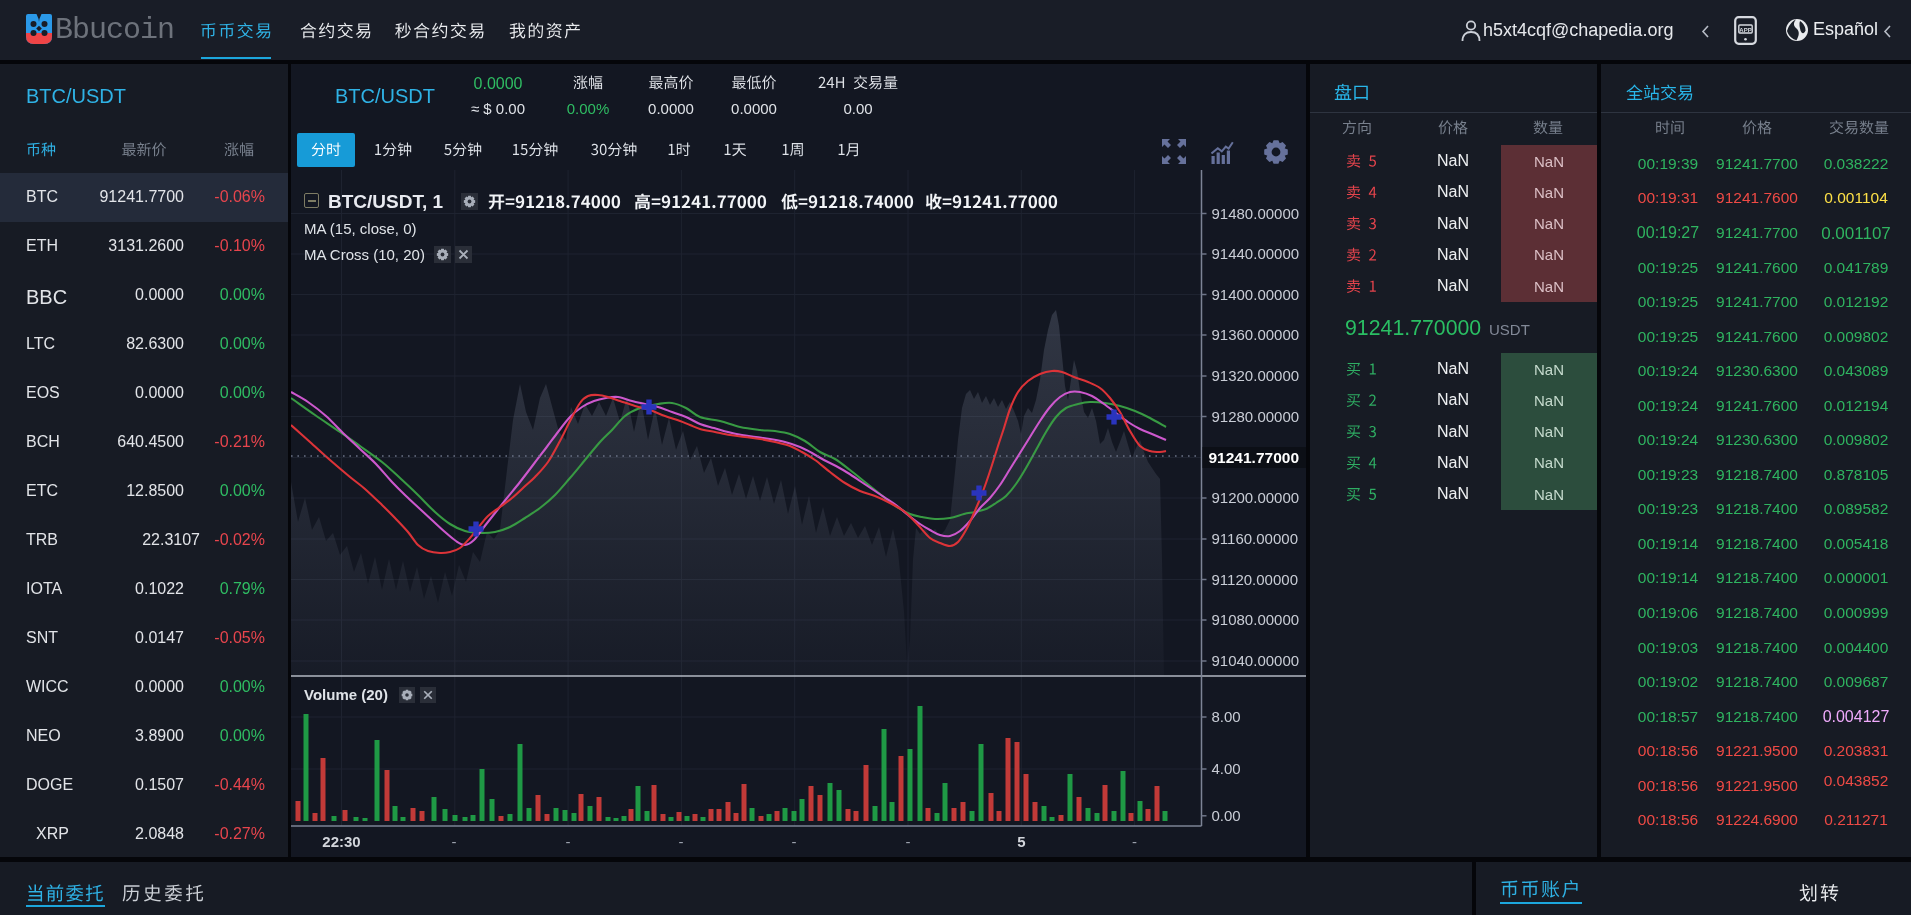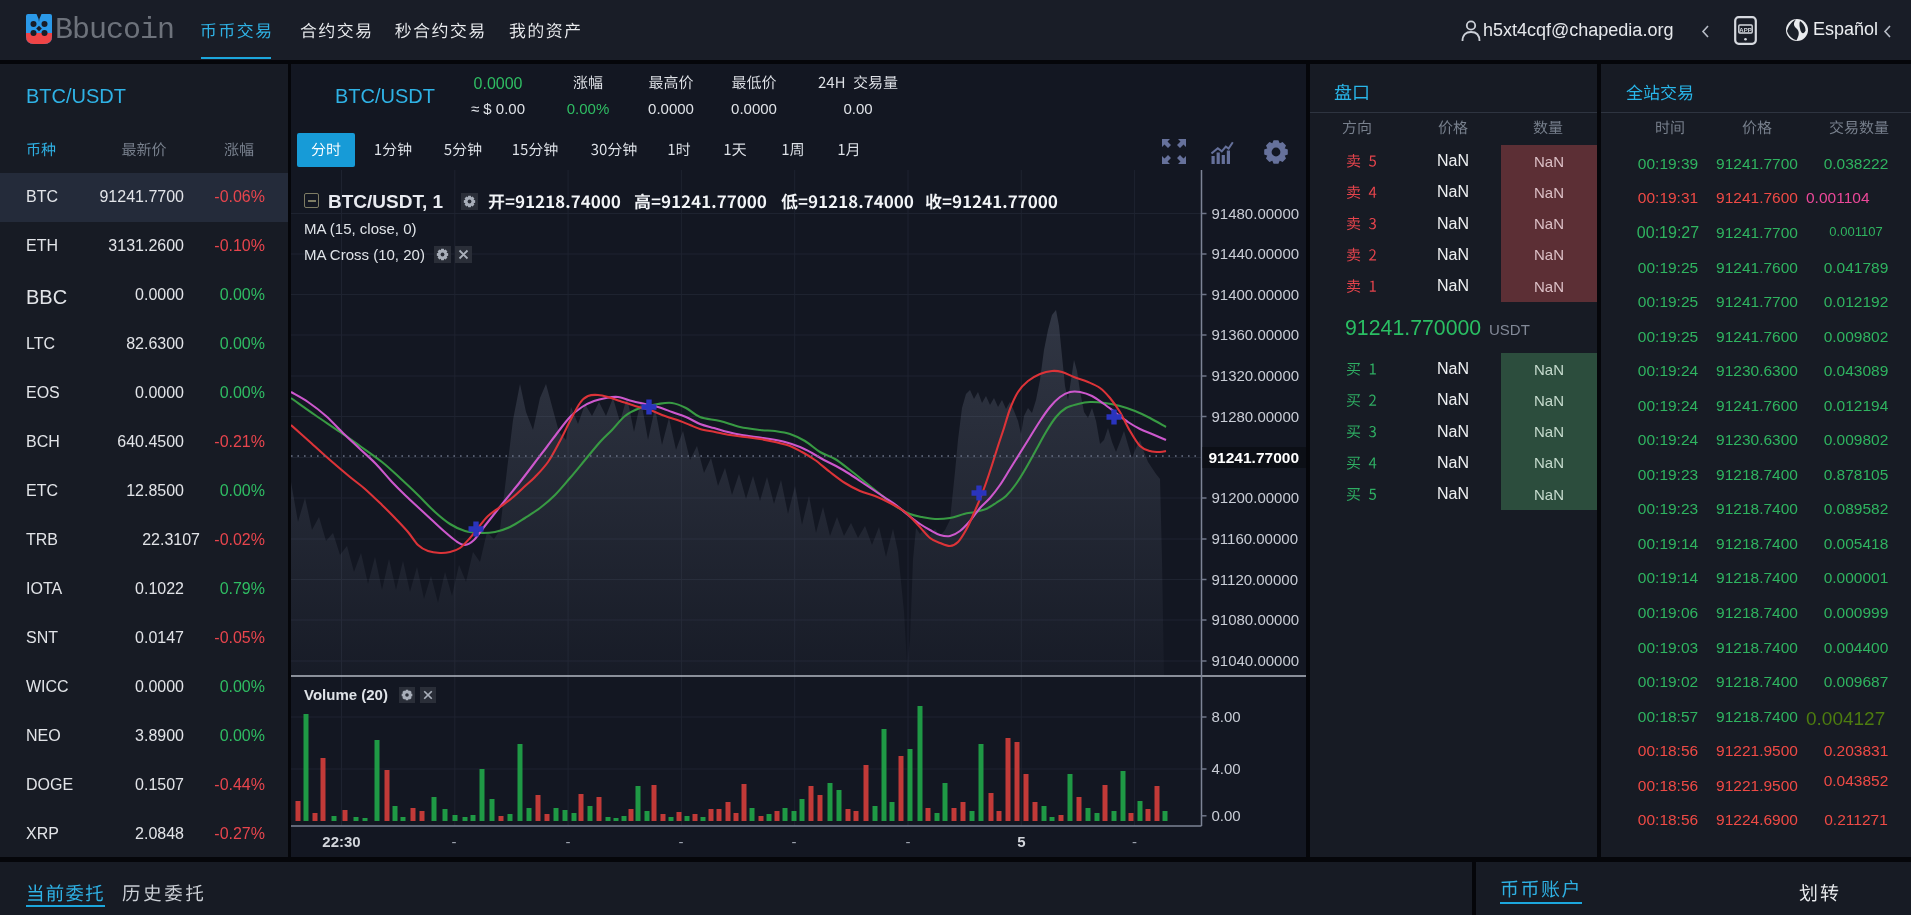--- a/index.html
+++ b/index.html
@@ -76,21 +76,21 @@
 <div class="a" style="left:185px;top:629.0px;width:80px;text-align:right;font-size:16px;color:#e8454d">-0.05%</div>
 <div class="a" style="left:26px;top:678.0px;font-size:16px;color:#e2e4e8">WICC</div>
 <div class="a" style="left:64px;top:678.0px;width:120px;text-align:right;font-size:16px;color:#e2e4e8">0.0000</div>
 <div class="a" style="left:185px;top:678.0px;width:80px;text-align:right;font-size:16px;color:#2fbd63">0.00%</div>
 <div class="a" style="left:26px;top:727.0px;font-size:16px;color:#e2e4e8">NEO</div>
 <div class="a" style="left:64px;top:727.0px;width:120px;text-align:right;font-size:16px;color:#e2e4e8">3.8900</div>
 <div class="a" style="left:185px;top:727.0px;width:80px;text-align:right;font-size:16px;color:#2fbd63">0.00%</div>
 <div class="a" style="left:26px;top:776.0px;font-size:16px;color:#e2e4e8">DOGE</div>
 <div class="a" style="left:64px;top:776.0px;width:120px;text-align:right;font-size:16px;color:#e2e4e8">0.1507</div>
 <div class="a" style="left:185px;top:776.0px;width:80px;text-align:right;font-size:16px;color:#e8454d">-0.44%</div>
-<div class="a" style="left:26px;top:825.0px;font-size:16px;color:#e2e4e8">XRP</div>
+<div class="a" style="left:36px;top:825.0px;font-size:16px;color:#e2e4e8">XRP</div>
 <div class="a" style="left:64px;top:825.0px;width:120px;text-align:right;font-size:16px;color:#e2e4e8">2.0848</div>
 <div class="a" style="left:185px;top:825.0px;width:80px;text-align:right;font-size:16px;color:#e8454d">-0.27%</div>
 <div class="a" style="left:291px;top:64px;width:1015px;height:793px;background:#131722"></div>
 <div class="a" style="left:335px;top:85px;font-size:20px;color:#2fb2e5">BTC/USDT</div>
 <div class="a" style="left:448px;top:75px;width:100px;text-align:center;font-size:16px;color:#2fbd63">0.0000</div>
 <div class="a" style="left:448px;top:100px;width:100px;text-align:center;font-size:15px;color:#dfe2e7">≈ $ 0.00</div>
 <div class="a" style="left:538px;top:100px;width:100px;text-align:center;font-size:15px;color:#2fbd63">0.00%</div>
 <div class="a" style="left:621px;top:100px;width:100px;text-align:center;font-size:15px;color:#dfe2e7">0.0000</div>
 <div class="a" style="left:704px;top:100px;width:100px;text-align:center;font-size:15px;color:#dfe2e7">0.0000</div>
 <div class="a" style="left:808px;top:100px;width:100px;text-align:center;font-size:15px;color:#dfe2e7">0.00</div>
@@ -348,24 +348,24 @@
 <div class="a" style="left:1501px;top:454.4px;width:96px;text-align:center;font-size:15px;color:#c6dbce">NaN</div>
 <div class="a" style="left:1403px;top:485.2px;width:100px;text-align:center;font-size:16px;color:#eef0f2">NaN</div>
 <div class="a" style="left:1501px;top:485.7px;width:96px;text-align:center;font-size:15px;color:#c6dbce">NaN</div>
 <div class="a" style="left:1601px;top:64px;width:310px;height:793px;background:#171b24"></div>
 <div class="a" style="left:1601px;top:112px;width:310px;height:1px;background:#2e3440"></div>
 <div class="a" style="left:1618px;top:154.8px;width:100px;text-align:center;font-size:15.5px;color:#2fb460">00:19:39</div>
 <div class="a" style="left:1707px;top:154.8px;width:100px;text-align:center;font-size:15.5px;color:#2fb460">91241.7700</div>
 <div class="a" style="left:1806px;top:154.8px;width:100px;text-align:center;font-size:15.5px;color:#2fb460">0.038222</div>
 <div class="a" style="left:1618px;top:189.4px;width:100px;text-align:center;font-size:15.5px;color:#ef4a45">00:19:31</div>
 <div class="a" style="left:1707px;top:189.4px;width:100px;text-align:center;font-size:15.5px;color:#ef4a45">91241.7600</div>
-<div class="a" style="left:1806px;top:189.4px;width:100px;text-align:left;font-size:15.5px;color:#ec4899">0.001104</div>
+<div class="a" style="left:1806px;top:189.4px;width:100px;text-align:center;font-size:15.5px;color:#fde047">0.001104</div>
 <div class="a" style="left:1618px;top:223.9px;width:100px;text-align:center;font-size:16px;color:#2fb460">00:19:27</div>
 <div class="a" style="left:1707px;top:223.9px;width:100px;text-align:center;font-size:15.5px;color:#2fb460">91241.7700</div>
-<div class="a" style="left:1806px;top:223.9px;width:100px;text-align:center;font-size:13px;color:#2fb460">0.001107</div>
+<div class="a" style="left:1806px;top:223.9px;width:100px;text-align:center;font-size:17px;color:#2fb460">0.001107</div>
 <div class="a" style="left:1618px;top:258.5px;width:100px;text-align:center;font-size:15.5px;color:#2fb460">00:19:25</div>
 <div class="a" style="left:1707px;top:258.5px;width:100px;text-align:center;font-size:15.5px;color:#2fb460">91241.7600</div>
 <div class="a" style="left:1806px;top:258.5px;width:100px;text-align:center;font-size:15.5px;color:#2fb460">0.041789</div>
 <div class="a" style="left:1618px;top:293.0px;width:100px;text-align:center;font-size:15.5px;color:#2fb460">00:19:25</div>
 <div class="a" style="left:1707px;top:293.0px;width:100px;text-align:center;font-size:15.5px;color:#2fb460">91241.7700</div>
 <div class="a" style="left:1806px;top:293.0px;width:100px;text-align:center;font-size:15.5px;color:#2fb460">0.012192</div>
 <div class="a" style="left:1618px;top:327.6px;width:100px;text-align:center;font-size:15.5px;color:#2fb460">00:19:25</div>
 <div class="a" style="left:1707px;top:327.6px;width:100px;text-align:center;font-size:15.5px;color:#2fb460">91241.7600</div>
 <div class="a" style="left:1806px;top:327.6px;width:100px;text-align:center;font-size:15.5px;color:#2fb460">0.009802</div>
 <div class="a" style="left:1618px;top:362.1px;width:100px;text-align:center;font-size:15.5px;color:#2fb460">00:19:24</div>
@@ -393,21 +393,21 @@
 <div class="a" style="left:1707px;top:604.0px;width:100px;text-align:center;font-size:15.5px;color:#2fb460">91218.7400</div>
 <div class="a" style="left:1806px;top:604.0px;width:100px;text-align:center;font-size:15.5px;color:#2fb460">0.000999</div>
 <div class="a" style="left:1618px;top:638.5px;width:100px;text-align:center;font-size:15.5px;color:#2fb460">00:19:03</div>
 <div class="a" style="left:1707px;top:638.5px;width:100px;text-align:center;font-size:15.5px;color:#2fb460">91218.7400</div>
 <div class="a" style="left:1806px;top:638.5px;width:100px;text-align:center;font-size:15.5px;color:#2fb460">0.004400</div>
 <div class="a" style="left:1618px;top:673.0px;width:100px;text-align:center;font-size:15.5px;color:#2fb460">00:19:02</div>
 <div class="a" style="left:1707px;top:673.0px;width:100px;text-align:center;font-size:15.5px;color:#2fb460">91218.7400</div>
 <div class="a" style="left:1806px;top:673.0px;width:100px;text-align:center;font-size:15.5px;color:#2fb460">0.009687</div>
 <div class="a" style="left:1618px;top:707.6px;width:100px;text-align:center;font-size:15.5px;color:#2fb460">00:18:57</div>
 <div class="a" style="left:1707px;top:707.6px;width:100px;text-align:center;font-size:15.5px;color:#2fb460">91218.7400</div>
-<div class="a" style="left:1806px;top:707.6px;width:100px;text-align:left;font-size:19px;color:#4d7c0f">0.004127</div>
+<div class="a" style="left:1806px;top:707.6px;width:100px;text-align:center;font-size:16px;color:#f0abfc">0.004127</div>
 <div class="a" style="left:1618px;top:742.1px;width:100px;text-align:center;font-size:15.5px;color:#ef4a45">00:18:56</div>
 <div class="a" style="left:1707px;top:742.1px;width:100px;text-align:center;font-size:15.5px;color:#ef4a45">91221.9500</div>
 <div class="a" style="left:1806px;top:742.1px;width:100px;text-align:center;font-size:15.5px;color:#ef4a45">0.203831</div>
 <div class="a" style="left:1618px;top:776.7px;width:100px;text-align:center;font-size:15.5px;color:#ef4a45">00:18:56</div>
 <div class="a" style="left:1707px;top:776.7px;width:100px;text-align:center;font-size:15.5px;color:#ef4a45">91221.9500</div>
 <div class="a" style="left:1806px;top:772px;width:100px;text-align:center;font-size:15.5px;color:#ef4a45">0.043852</div>
 <div class="a" style="left:1618px;top:811.2px;width:100px;text-align:center;font-size:15.5px;color:#ef4a45">00:18:56</div>
 <div class="a" style="left:1707px;top:811.2px;width:100px;text-align:center;font-size:15.5px;color:#ef4a45">91224.6900</div>
 <div class="a" style="left:1806px;top:811.2px;width:100px;text-align:center;font-size:15.5px;color:#ef4a45">0.211271</div>
 <div class="a" style="left:0;top:862px;width:1472px;height:53px;background:#171b24"></div>

